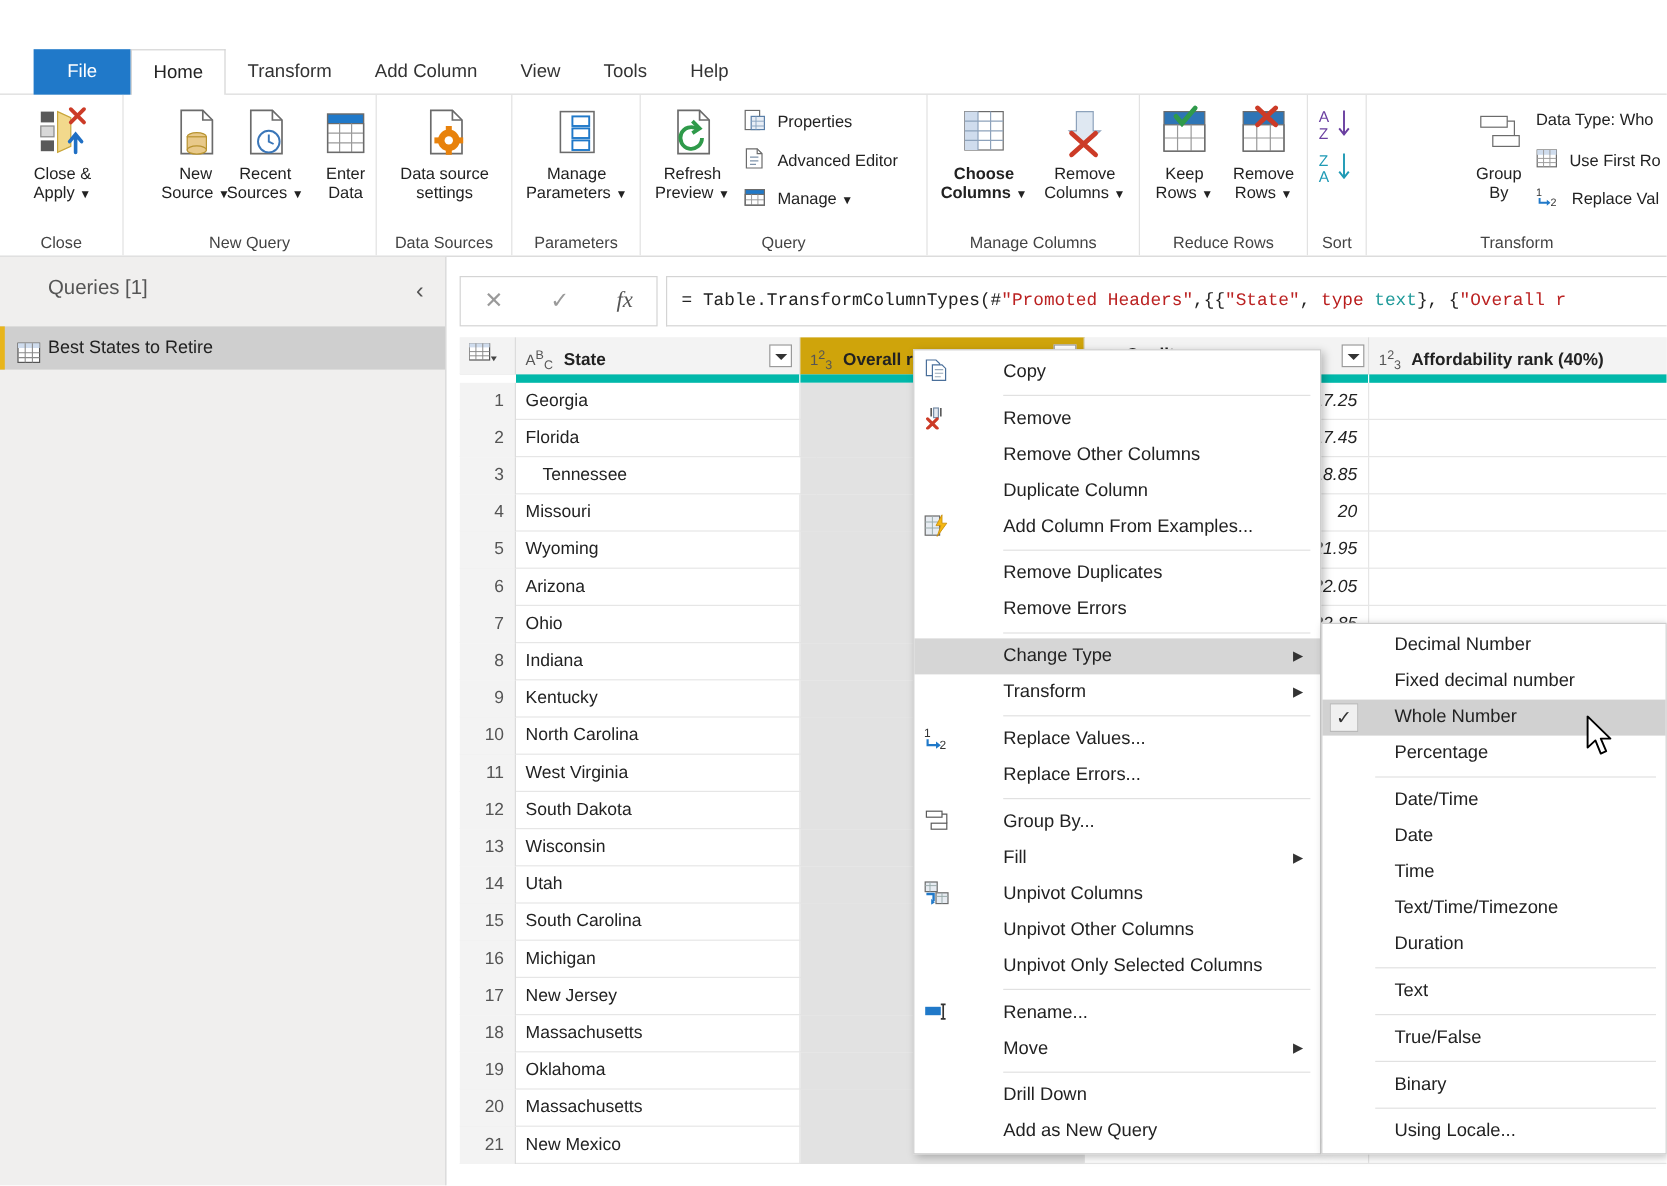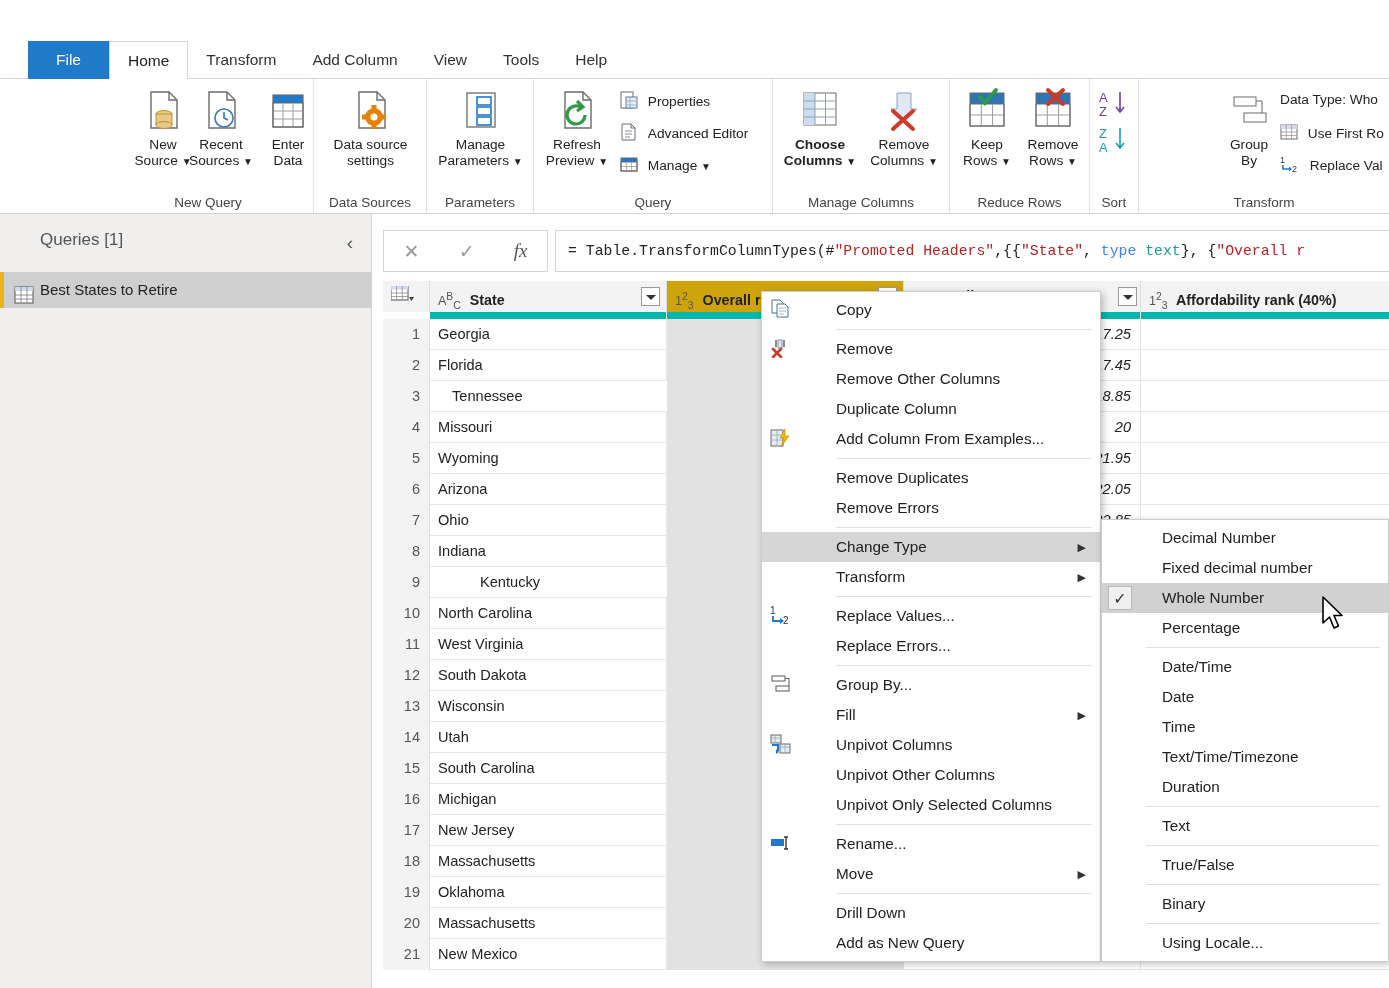--- a/index.html
+++ b/index.html
@@ -97,21 +97,21 @@
   }
   .fx-btns span { font-size: 19px; color: #9a9a9a; cursor: default; }
   .fx-input {
     position: absolute; left: 172px; top: 0; right: 0; height: 42px;
     border: 1px solid #d4d4d4; border-right: none; background:#fff;
     font-family: "Liberation Mono", monospace; font-size: 14.8px;
     line-height: 40px; padding-left: 12px; white-space: nowrap; overflow: hidden;
     color: #222;
   }
   .fx-input .s-str { color: #bb2222; }
-  .fx-input .s-kw  { color: #3b82f6; }
+  .fx-input .s-kw  { color: #b91c1c; }
   .fx-input .s-typ { color: #1f9a9a; }
 
   
   .grid {
     position: absolute; left: 383px; top: 281px; right: 0; bottom: 0;
     background: #fff; overflow: hidden;
   }
   .gheader { position: relative; height: 31px; background: #f3f3f3;
              border-bottom: 1px solid #dcdcdc; }
   .gcell-h {
@@ -206,20 +206,37 @@
     <div class="tab active">Home</div>
     <div class="tab">Transform</div>
     <div class="tab">Add Column</div>
     <div class="tab">View</div>
     <div class="tab">Tools</div>
     <div class="tab">Help</div>
   </div>
 
   <div class="ribbon">
 
+    <div class="rgroup" style="left:0px; width:103px;">
+      <div class="rbtn" style="left:9px; top:8px; width:86px;">
+        <svg class="icobox" width="46" height="46" viewBox="0 0 46 46">
+          <rect x="5" y="6" width="11" height="9" fill="#5a5a5a"></rect>
+          <rect x="5" y="18" width="11" height="9" fill="#d8d8d8" stroke="#888"></rect>
+          <rect x="5" y="30" width="11" height="9" fill="#5a5a5a"></rect>
+          <path d="M19 6 L30 11 L30 35 L19 40 Z" fill="#f2d98c" stroke="#c9a63b"></path>
+          <path d="M30 4 L41 15 M41 4 L30 15" stroke="#cc3b27" stroke-width="3.2" stroke-linecap="round"></path>
+          <path d="M34 40 L34 26 M29 31 L34 25 L39 31" stroke="#1f6fc4" stroke-width="3" fill="none" stroke-linecap="round"></path>
+        </svg>
+        <span class="rbtn-label">Close &amp;</span>
+        <span class="rbtn-label">
+          <span>Apply</span> <span style="font-size:10px">▼</span>
+        </span>
+      </div>
+      <div class="rgroup-label">Close</div>
+    </div>
 
     <div class="rgroup" style="left:103px; width:211px;">
       <div class="rbtn" style="left:8px; top:8px; width:72px;margin-left:16px;">
         <svg class="icobox" width="44" height="46" viewBox="0 0 44 46">
           <path d="M10 5 H28 L36 13 V41 H10 Z" fill="#fff" stroke="#6b6b6b" stroke-width="1.4"></path>
           <path d="M28 5 L28 13 L36 13" fill="none" stroke="#6b6b6b" stroke-width="1.4"></path>
           <ellipse cx="23" cy="27" rx="8" ry="3.4" fill="#e8c98a" stroke="#b8932f"></ellipse>
           <rect x="15" y="27" width="16" height="11" fill="#e8c98a" stroke="#b8932f"></rect>
           <ellipse cx="23" cy="38" rx="8" ry="3.4" fill="#e8c98a" stroke="#b8932f"></ellipse>
         </svg>
@@ -575,21 +592,21 @@
         </div>
         <div class="grow" style="top: 255px;">
           <div class="rowno">8</div>
           <div class="gcell" style="left: 47px; width: 237px;">Indiana</div>
           <div class="gcell num sel" style="left: 284px; width: 237px;"></div>
           <div class="gcell num" style="left: 521px; width: 237px;"></div>
           <div class="gcell num" style="left: 758px; width: 250px;"></div>
         </div>
         <div class="grow" style="top: 286px;">
           <div class="rowno">9</div>
-          <div class="gcell" style="left: 47px; width: 237px; margin-left: 42px;">Kentucky</div>
+          <div class="gcell" style="left: 47px; width: 237px;">Kentucky</div>
           <div class="gcell num sel" style="left: 284px; width: 237px;"></div>
           <div class="gcell num" style="left: 521px; width: 237px;"></div>
           <div class="gcell num" style="left: 758px; width: 250px;"></div>
         </div>
         <div class="grow" style="top: 317px;">
           <div class="rowno">10</div>
           <div class="gcell" style="left: 47px; width: 237px;">North Carolina</div>
           <div class="gcell num sel" style="left: 284px; width: 237px;"></div>
           <div class="gcell num" style="left: 521px; width: 237px;"></div>
           <div class="gcell num" style="left: 758px; width: 250px;"></div>

